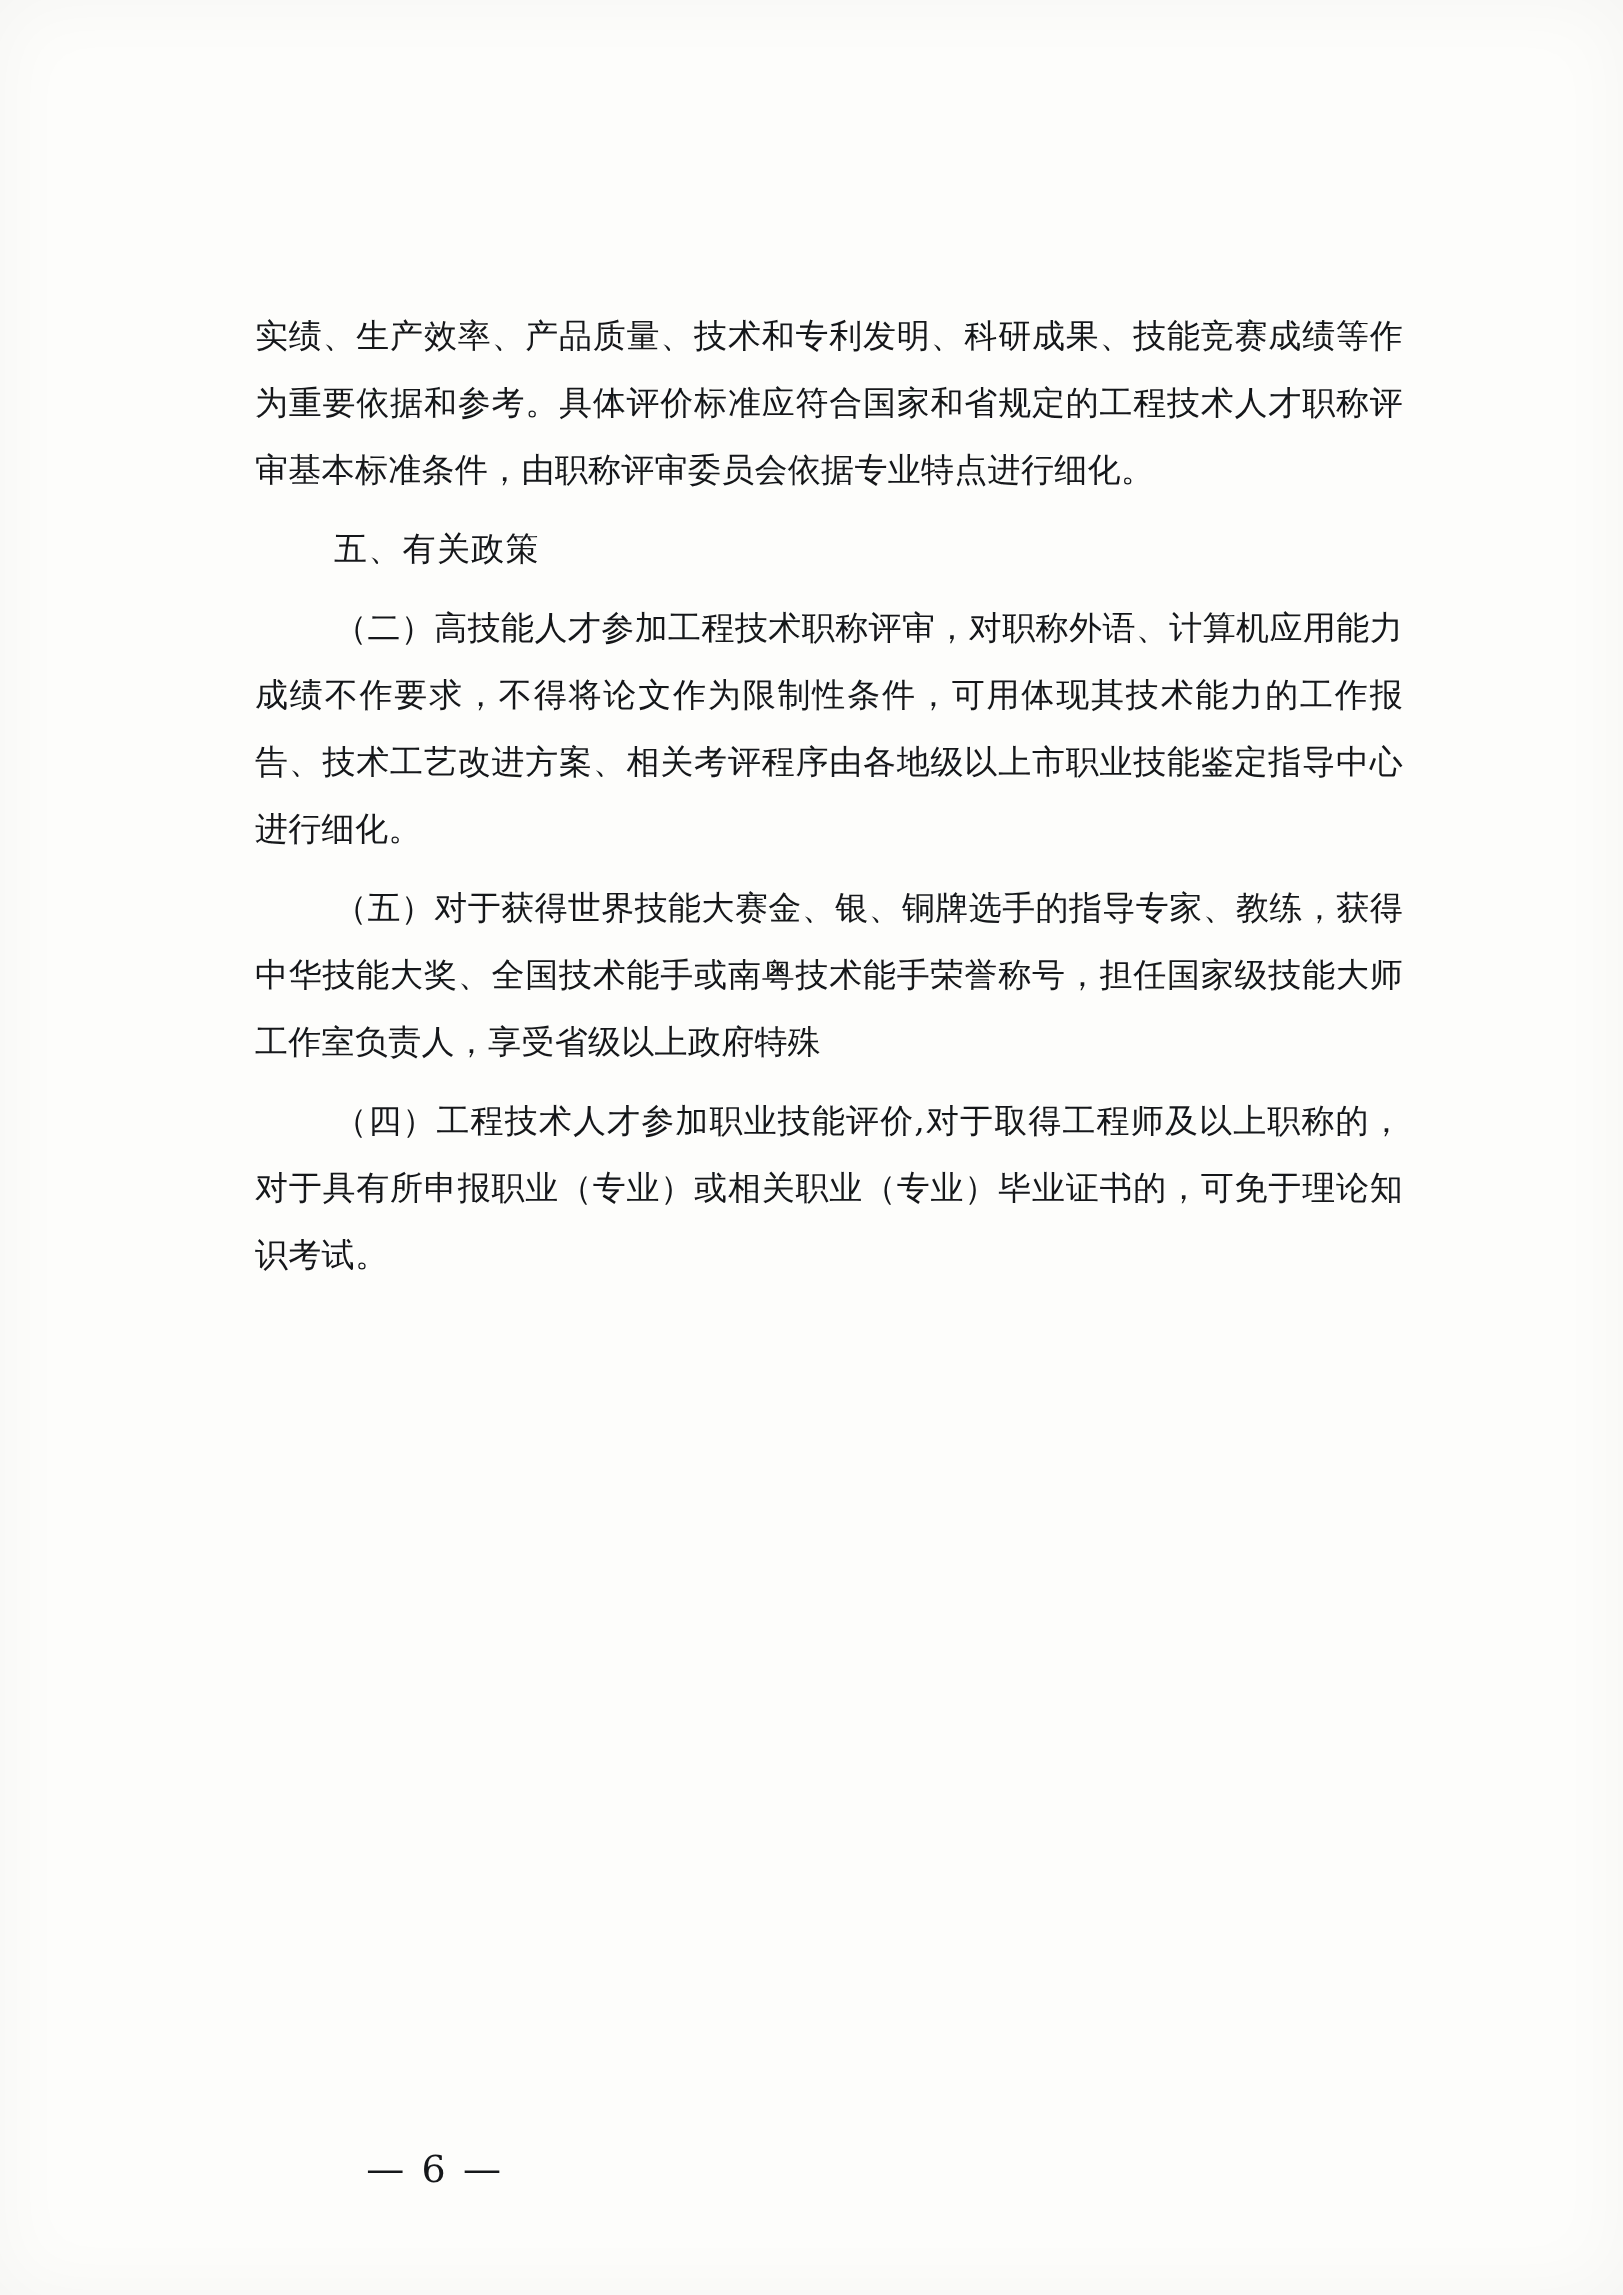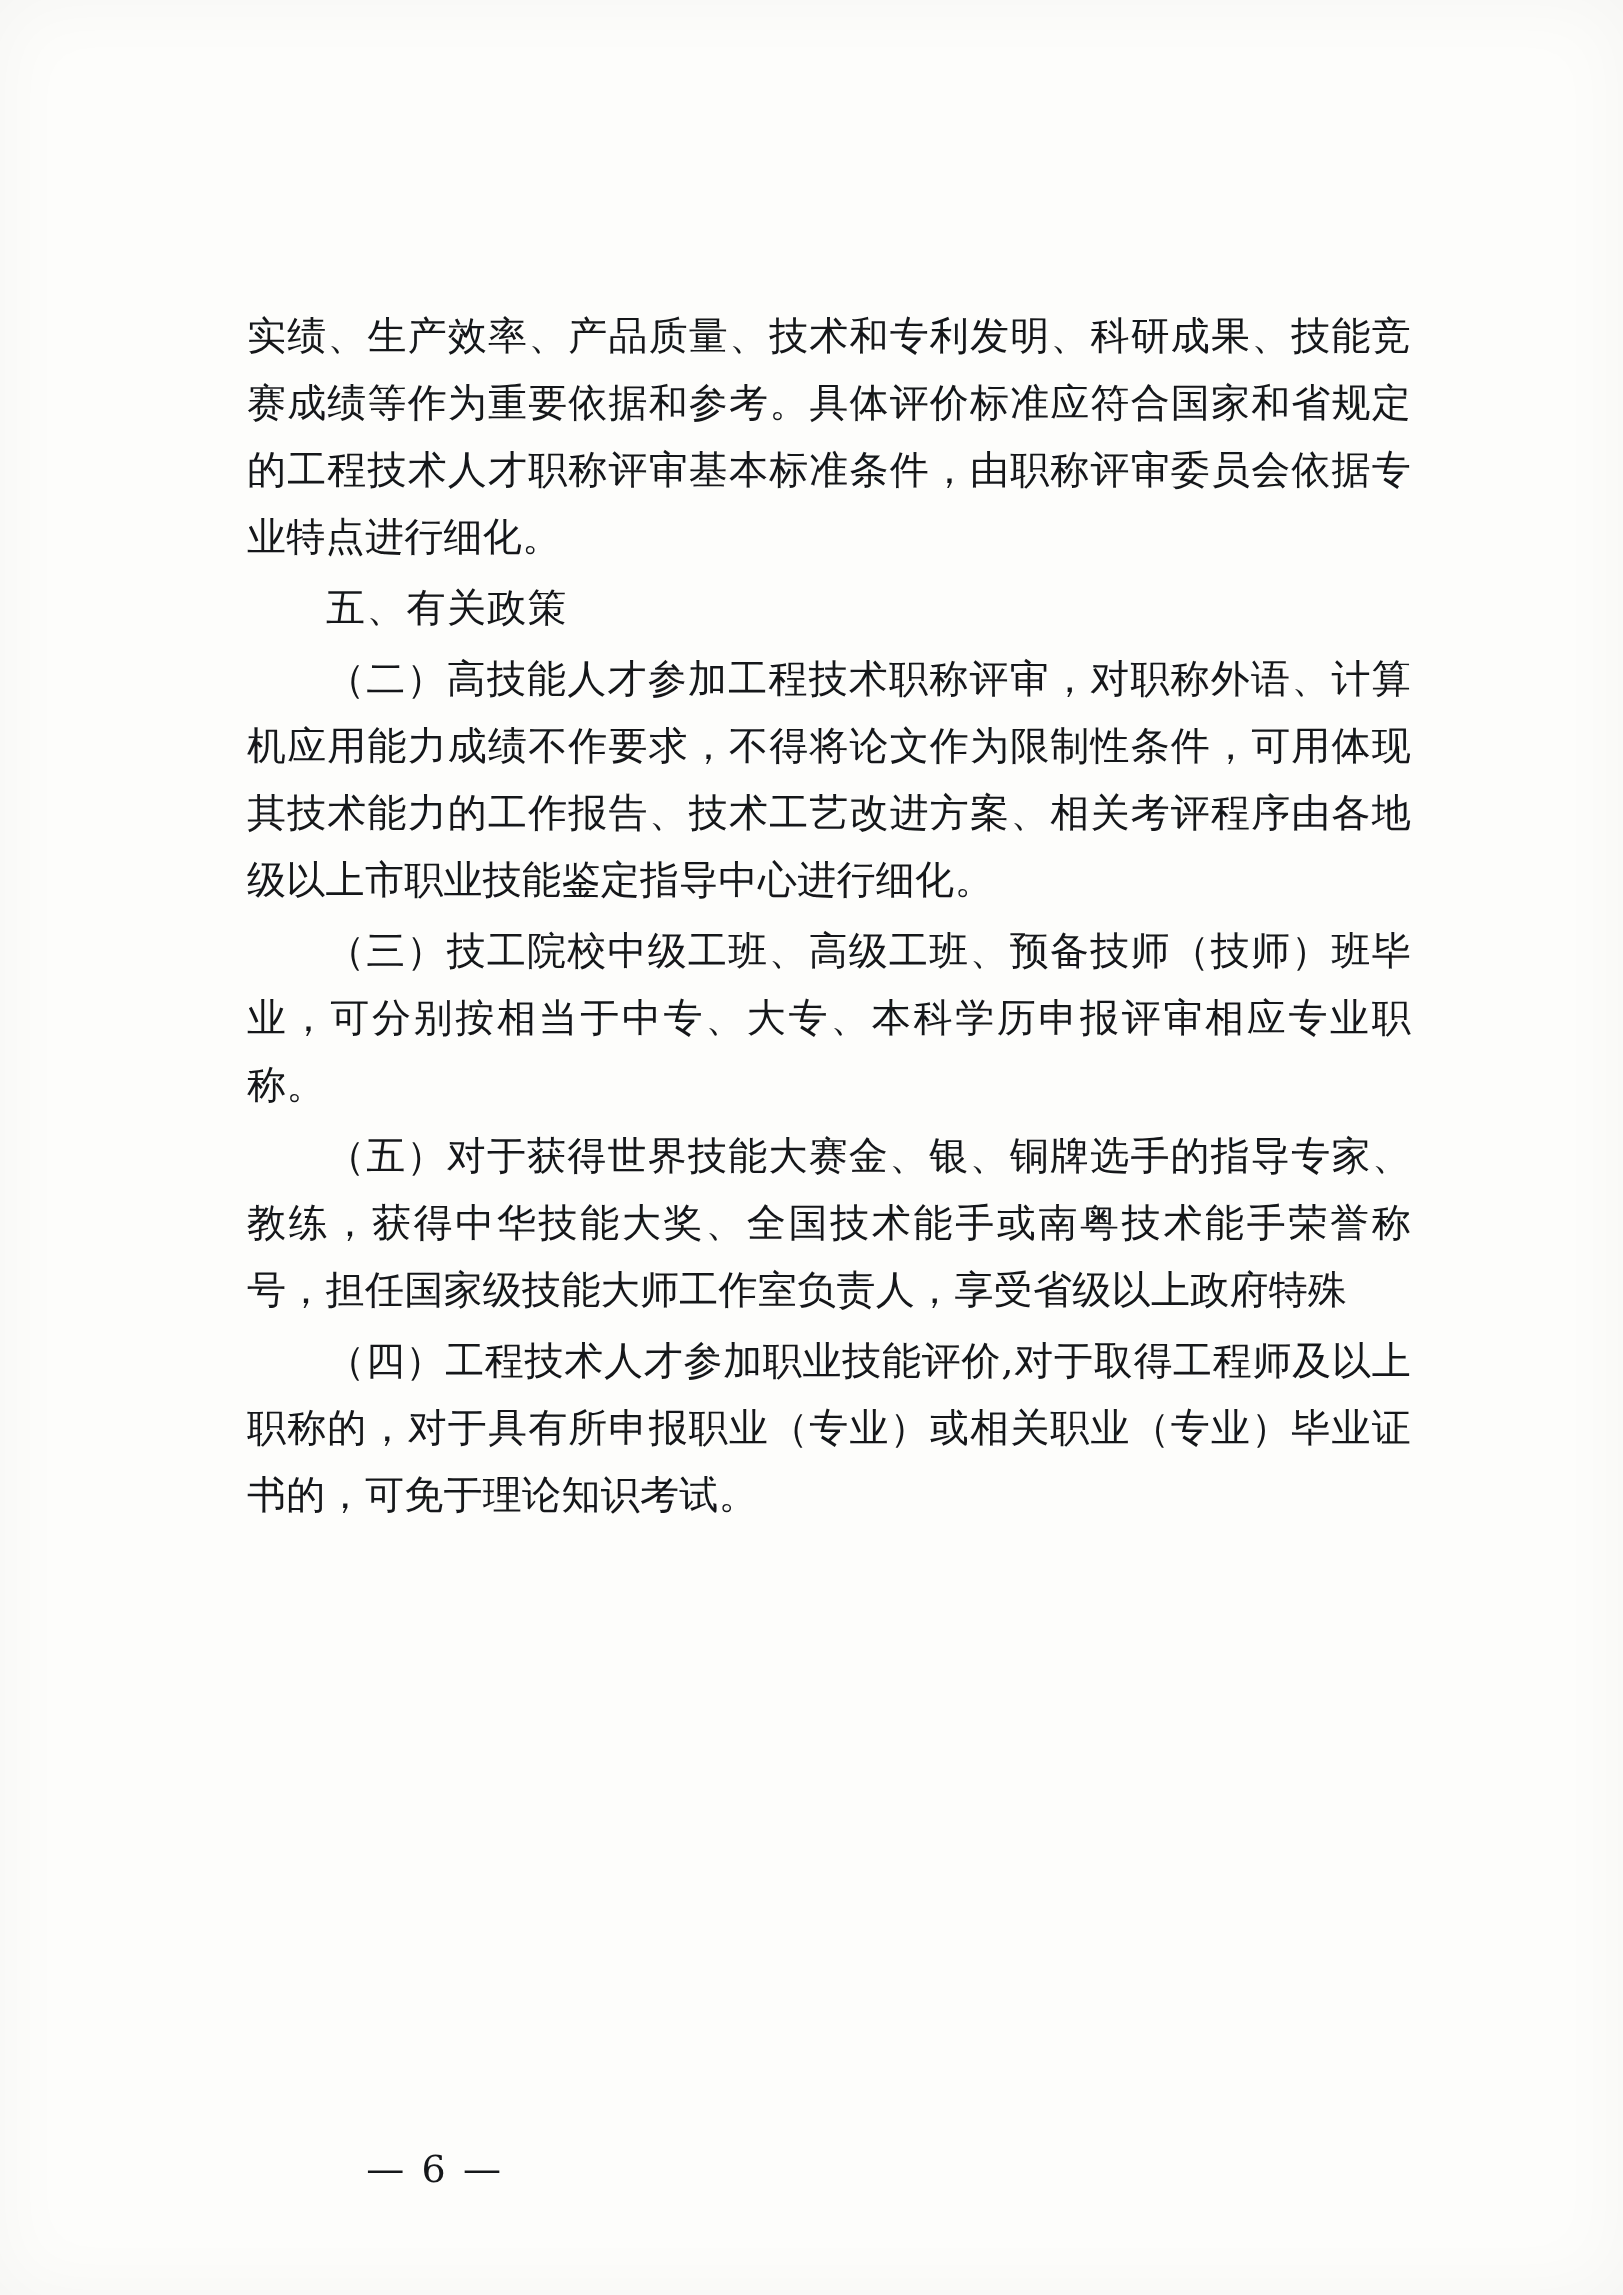--- a/index.html
+++ b/index.html
@@ -24,23 +24,23 @@
     box-shadow: inset 0 0 79px rgba(0,0,0,0.035);
     pointer-events: none;
   }
   .content {
     position: absolute;
     left: 243px;
     top: 298px;
     width: 1172px;
   }
   p {
-    margin: 4px;
+    margin: 12px;
     color: #15171a;
-    font-size: 39px;
+    font-size: 33px;
     line-height: 67px;
     text-align: justify;
     text-justify: inter-ideograph;
     letter-spacing: 0.3px;
     font-family: "DejaVu Serif", "Liberation Serif", serif;
   }
   p.indent {
     text-indent: 79px;
   }
   p.block {
@@ -75,21 +75,20 @@
   <div class="content">
 
     <p class="block">实绩、生产效率、产品质量、技术和专利发明、科研成果、技能竞赛成绩等作为重要依据和参考。具体评价标准应符合国家和省规定的工程技术人才职称评审基本标准条件，由职称评审委员会依据专业特点进行细化。</p>
 
 
     <p class="block heading">五、有关政策</p>
 
 
     <p class="block indent">（二）高技能人才参加工程技术职称评审，对职称外语、计算机应用能力成绩不作要求，不得将论文作为限制性条件，可用体现其技术能力的工作报告、技术工艺改进方案、相关考评程序由各地级以上市职业技能鉴定指导中心进行细化。</p>
 
-    <p class="block indent">（三）技工院校中级工班、高级工班、预备技师（技师）班毕业，可分别按相当于中专、大专、本科学历申报评审相应专业职称。</p>
 
     <p class="block indent">（五）对于获得世界技能大赛金、银、铜牌选手的指导专家、教练，获得中华技能大奖、全国技术能手或南粤技术能手荣誉称号，担任国家级技能大师工作室负责人，享受省级以上政府特殊</p>
 
     <p class="block indent">（四）工程技术人才参加职业技能评价,对于取得工程师及以上职称的，对于具有所申报职业（专业）或相关职业（专业）毕业证书的，可免于理论知识考试。</p>
 
   </div>
 
   <div class="footer">
     <span class="footer-inner">— 6 —</span>
   </div>

